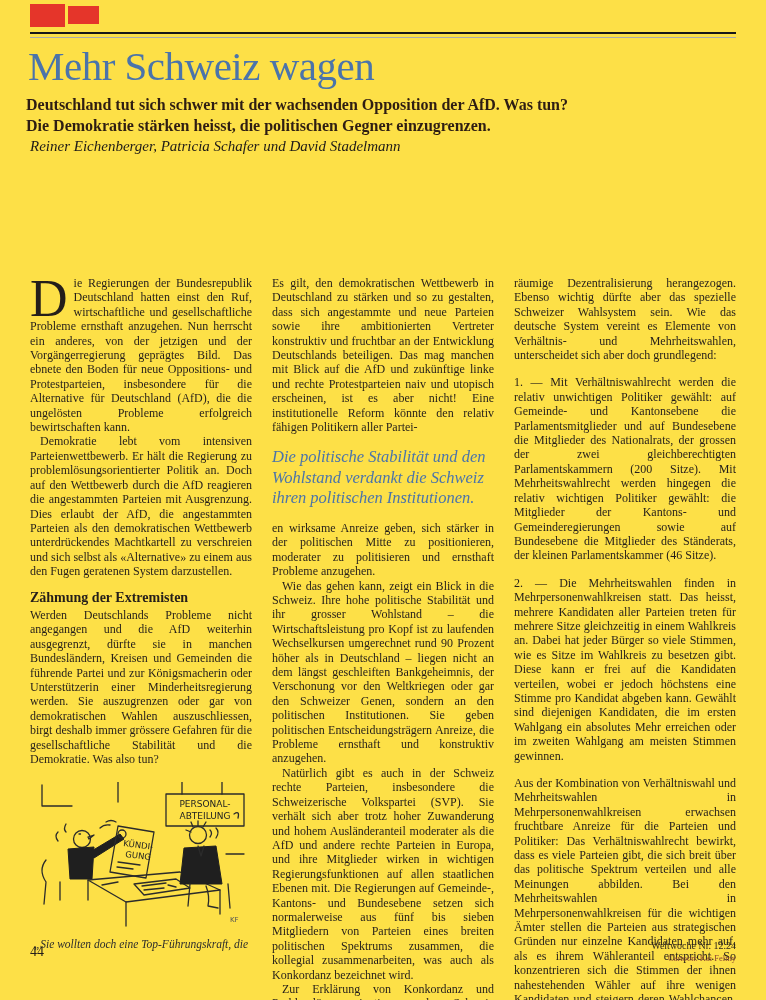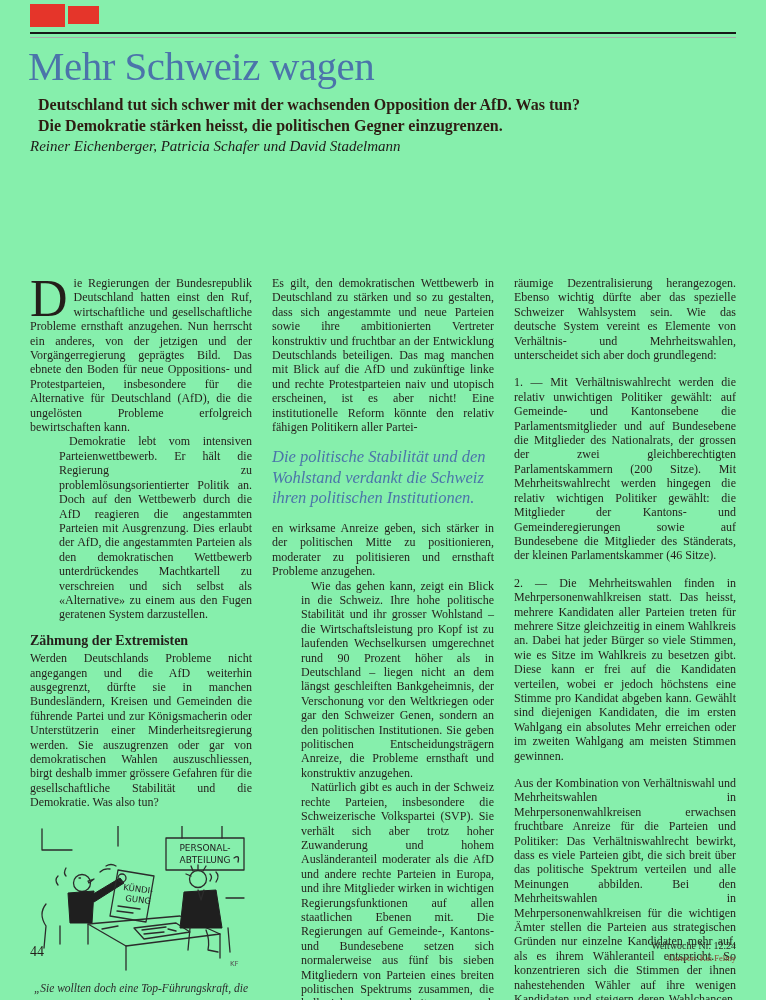--- a/index.html
+++ b/index.html
@@ -1,52 +1,52 @@
 <!DOCTYPE html>
 <html lang="de"><head>
 <meta charset="utf-8">
 <style>
   html,body{margin:0;padding:0;background:#ffffff;}
   #page{
     position:relative;
     width:766px;height:1000px;
-    background:#86efac;
+    background:#fde047;
     font-family:"Liberation Serif", serif;
     color:#241e1a;
     overflow:hidden;
   }
   
   .logo-block{position:absolute;background:#e5352a;}
   .logo-block.b1{left:30px;top:4px;width:35px;height:23px;}
   .logo-block.b2{left:68px;top:6px;width:31px;height:18px;}
   
   .top-rule{
     position:absolute;left:30px;top:32px;width:706px;height:3px;
     border-top:2px solid #181818;border-bottom:1px solid #ababab;
   }
   .title{
     position:absolute;left:28px;top:44px;width:710px;
     font-size:41px;line-height:44px;letter-spacing:-0.5px;
     color:#4b74aa;font-weight:normal;white-space:nowrap;
   }
-  .dek{position:absolute;left:38px;top:94px;width:700px;
+  .dek{position:absolute;left:26px;top:94px;width:700px;
     font-size:16px;font-weight:bold;line-height:21px;color:#2e1d13;}
   .byline{position:absolute;left:30px;top:138px;width:700px;
     font-size:15px;font-style:italic;color:#1e1a18;}
   
   .col{
     position:absolute;top:276px;width:222px;
     font-size:12px;line-height:14.4px;text-align:justify;
     hyphens:auto;-webkit-hyphens:auto;
   }
   .col.c1{left:30px;}
   .col.c2{left:272px;}
   .col.c3{left:514px;}
   .col p{margin:0;}
-  .col p.indent{text-indent:10px;margin-left:29px;}
+  .col p.indent{text-indent:10px;}
   .col p.gap{margin-top:13px;font-family:Liberation Serif, serif;}
   .dropcap{
     float:left;font-size:52px;line-height:40px;
     padding:3px 6px 0 0;color:#241e1a;
   }
   .subhead{
     font-weight:bold;font-size:14px;text-align:left;
     margin:12px 0 3px 0;
   }
   .pullquote{

